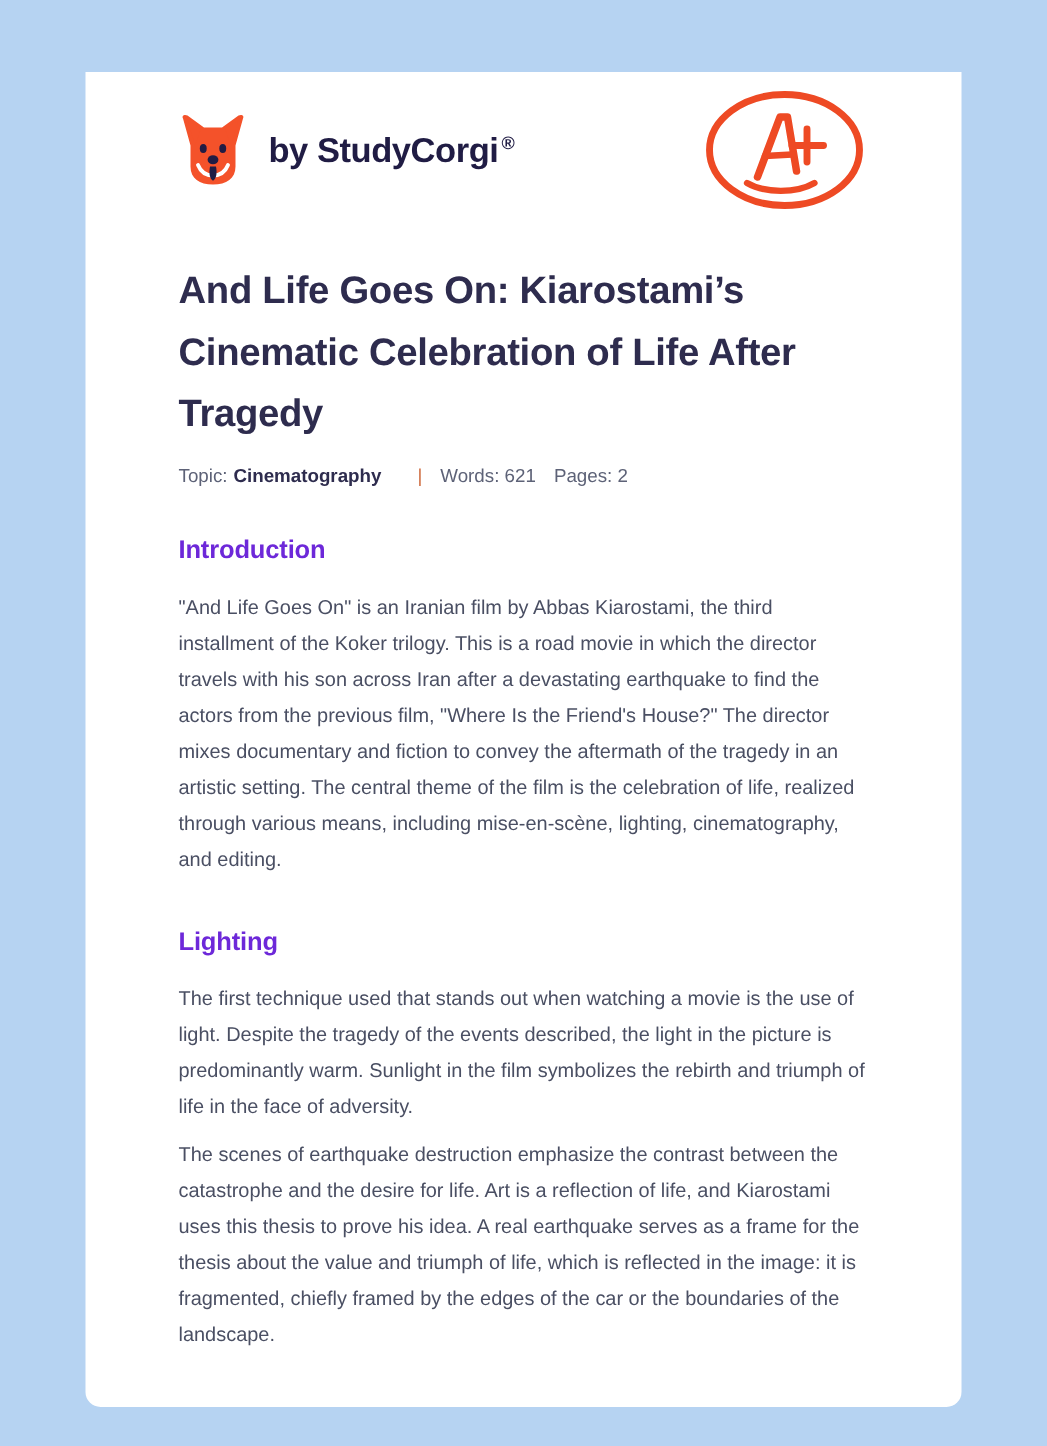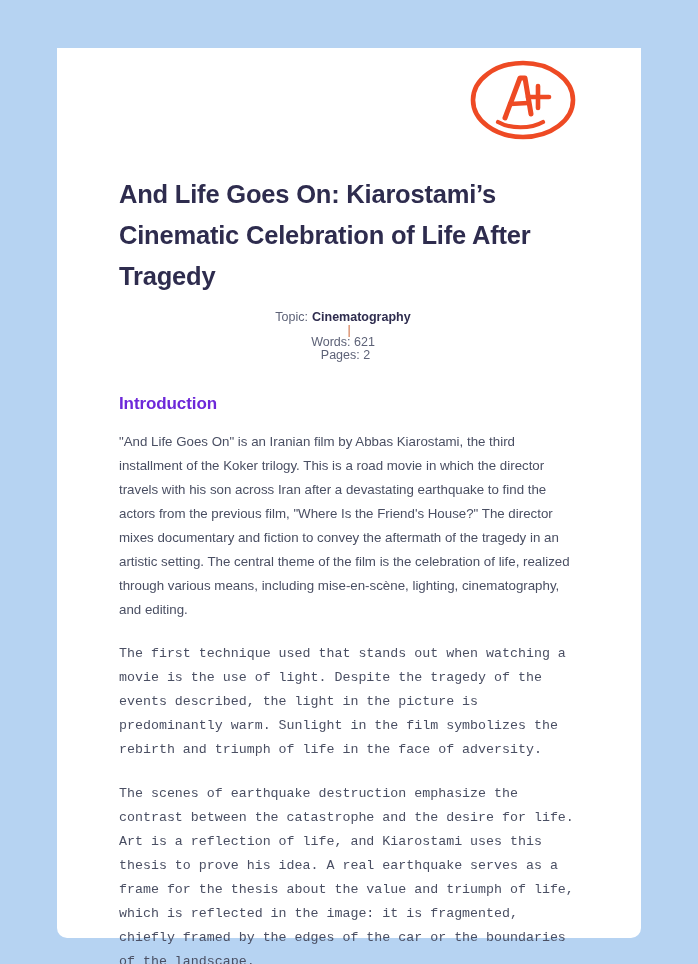--- a/index.html
+++ b/index.html
@@ -79,21 +79,20 @@
 
   
   .doc-meta {
     margin-top: 14px;
     font-size: 12.5px;
     color: #5d6277;
     display: flex;
     align-items: center;
     flex-wrap: wrap;
     line-height: 1;
-    flex-direction: column;
   }
   .meta-label { color: #5d6277; }
   .meta-strong {
     color: #2e2c4e;
     font-weight: 700;
     margin-left: 4px;
   }
   .meta-sep {
     color: #cf6b3e;
     margin: 0 12px;
@@ -108,29 +107,44 @@
     font-weight: 700;
     color: #6d28d9;
     letter-spacing: -0.1px;
   }
   .body-para {
     margin: 16px 0 0 0;
     font-size: 13.3px;
     line-height: 24px;
     color: #4a4f63;
   }
-  .body-para + .body-para { margin-top: 20px; font-family: Liberation Mono, monospace; }
+  .body-para + .body-para { margin-top: 8px; }
 </style>
 </head>
 <body>
 
 <div class="page-sheet">
 
   <div class="doc-header">
 
+    <div class="brand">
+      <span class="corgi-icon">
+        <svg viewBox="0 0 46 50" width="46" height="50" aria-hidden="true">
+          <path d="M3 4 C2 2 4 1 6 2 L17 10 L29 10 L40 2 C42 1 44 2 43 4 L38 22 L38 36 C38 44 32 48 23 48 C14 48 8 44 8 36 L8 22 Z" fill="#f4522a"></path>
+          <path d="M6 5 L15 11 L11 22 Z" fill="#f4522a"></path>
+          <path d="M40 5 L31 11 L35 22 Z" fill="#f4522a"></path>
+          <ellipse cx="16.5" cy="24" rx="2.3" ry="3" fill="#201c44"></ellipse>
+          <ellipse cx="29.5" cy="24" rx="2.3" ry="3" fill="#201c44"></ellipse>
+          <ellipse cx="23" cy="31.5" rx="3.6" ry="3" fill="#201c44"></ellipse>
+          <path d="M13 35 C15 40 19 42 23 42 C27 42 31 40 33 35" fill="none" stroke="#ffffff" stroke-width="2.6" stroke-linecap="round"></path>
+          <path d="M21 36 C20.2 40 20.6 44 23 45.5 C25.4 44 25.8 40 25 36 Z" fill="#201c44"></path>
+        </svg>
+      </span>
+      <span class="brand-wordmark"><span>by StudyCorgi</span><sup class="brand-reg">®</sup></span>
+    </div>
 
     <div class="grade-badge">
       <svg viewBox="0 0 116 88" aria-hidden="true">
         <ellipse cx="58" cy="44" rx="50" ry="37" fill="none" stroke="#ee4a24" stroke-width="4.6"></ellipse>
         <path d="M40 62 L55 22 L60 22 L66 58" fill="none" stroke="#ee4a24" stroke-width="5" stroke-linecap="round" stroke-linejoin="round"></path>
         <path d="M45 48 L63 47" fill="none" stroke="#ee4a24" stroke-width="4.4" stroke-linecap="round"></path>
         <path d="M73 30 L73 52" fill="none" stroke="#ee4a24" stroke-width="4.6" stroke-linecap="round"></path>
         <path d="M63 41 L84 41" fill="none" stroke="#ee4a24" stroke-width="4.6" stroke-linecap="round"></path>
         <path d="M33 66 C45 73 66 73 78 66" fill="none" stroke="#ee4a24" stroke-width="4.2" stroke-linecap="round"></path>
       </svg>
@@ -143,16 +157,17 @@
   <div class="doc-meta">
     <span class="meta-item"><span class="meta-label">Topic:</span><span class="meta-strong">Cinematography</span></span>
     <span class="meta-sep">|</span>
     <span class="meta-item">Words: 621</span>
     <span class="meta-item">Pages: 2</span>
   </div>
 
   <h2 class="section-heading">Introduction</h2>
   <p class="body-para">"And Life Goes On" is an Iranian film by Abbas Kiarostami, the third installment of the Koker trilogy. This is a road movie in which the director travels with his son across Iran after a devastating earthquake to find the actors from the previous film, "Where Is the Friend's House?" The director mixes documentary and fiction to convey the aftermath of the tragedy in an artistic setting. The central theme of the film is the celebration of life, realized through various means, including mise-en-scène, lighting, cinematography, and editing.</p>
 
+  <h2 class="section-heading">Lighting</h2>
   <p class="body-para">The first technique used that stands out when watching a movie is the use of light. Despite the tragedy of the events described, the light in the picture is predominantly warm. Sunlight in the film symbolizes the rebirth and triumph of life in the face of adversity.</p>
   <p class="body-para">The scenes of earthquake destruction emphasize the contrast between the catastrophe and the desire for life. Art is a reflection of life, and Kiarostami uses this thesis to prove his idea. A real earthquake serves as a frame for the thesis about the value and triumph of life, which is reflected in the image: it is fragmented, chiefly framed by the edges of the car or the boundaries of the landscape.</p>
 
 </div>
 
 </body></html>

